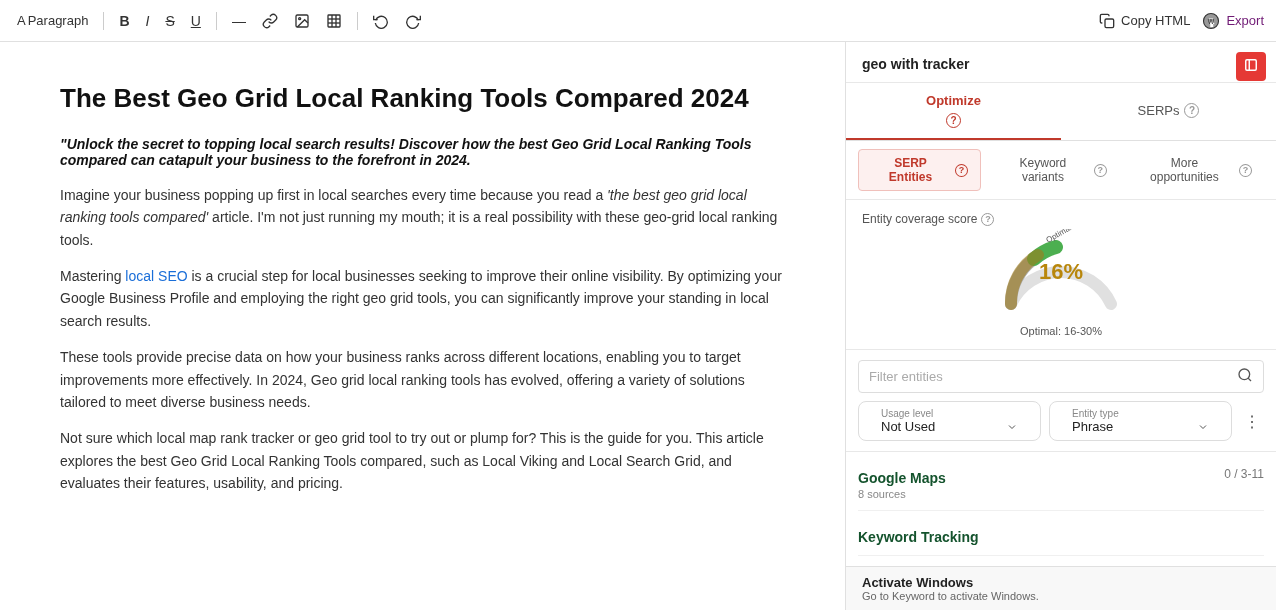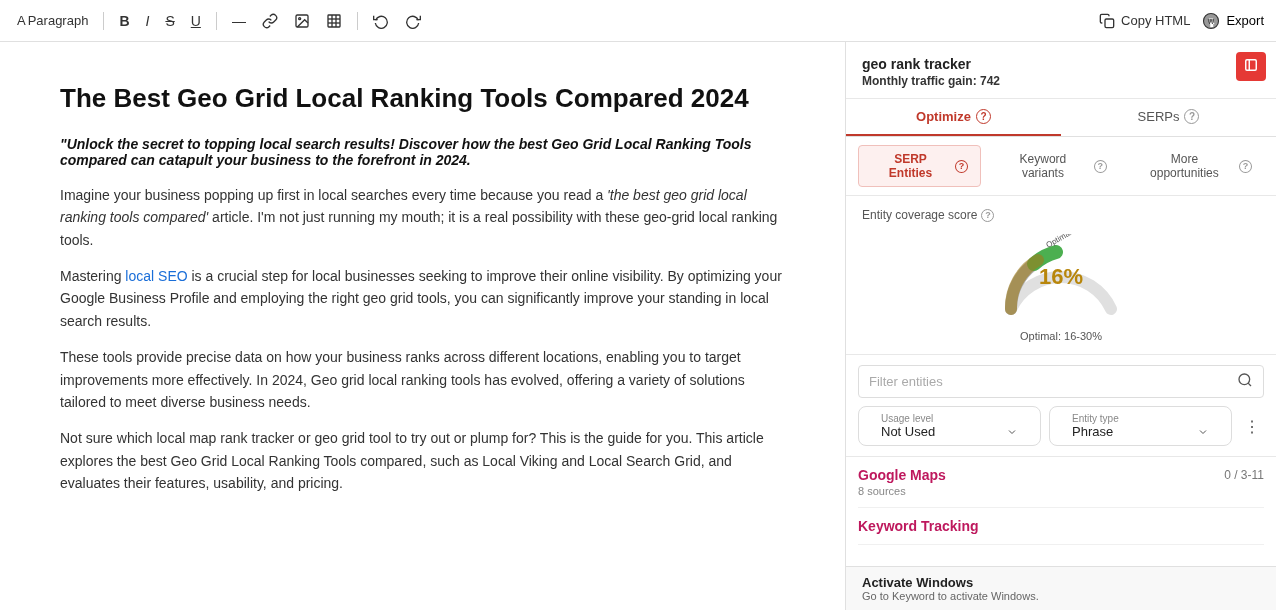--- a/index.html
+++ b/index.html
@@ -55,21 +55,21 @@
       padding-left: 32px;
     }
     .export-btn {
       display: flex;
       align-items: center;
       gap: 6px;
       background: none;
       border: none;
       cursor: pointer;
       font-size: 13px;
-      color: #000000;
+      color: #701a75;
     }
 
     
     .main-layout {
       display: flex;
       flex: 1;
       overflow: hidden;
     }
 
     
@@ -152,20 +152,21 @@
       display: flex;
       align-items: center;
       justify-content: center;
       gap: 5px;
       border-bottom: 2px solid transparent;
     }
     .tab-btn.active {
       color: #c0392b;
       border-bottom: 2px solid #c0392b;
       font-weight: 600;
+      flex-direction: column;
     }
 
     
     .sidebar-subtabs {
       display: flex;
       align-items: center;
       padding: 8px 12px;
       border-bottom: 1px solid #e8e8e8;
       gap: 4px;
     }
@@ -192,21 +193,21 @@
     .coverage-section {
       padding: 12px 16px;
       border-bottom: 1px solid #e8e8e8;
     }
     .coverage-label {
       font-size: 12px;
       color: #555;
       display: flex;
       align-items: center;
       gap: 4px;
-      margin-bottom: 12px;
+      margin-bottom: 3px;
     }
     .coverage-chart-area {
       display: flex;
       flex-direction: column;
       align-items: center;
     }
 
     
     .filter-area {
       padding: 10px 12px;
@@ -281,21 +282,22 @@
       border-bottom: 1px solid #f0f0f0;
     }
     .entity-item-top {
       display: flex;
       align-items: center;
       justify-content: space-between;
     }
     .entity-name {
       font-size: 14px;
       font-weight: 600;
-      color: #be185d;
+      color: #14532d;
+      margin-top: 8px;
     }
     .entity-count {
       font-size: 12px;
       color: #777;
     }
     .entity-sources {
       font-size: 11px;
       color: #888;
       margin-top: 2px;
     }
@@ -444,25 +446,21 @@
   <div class="sidebar">
 
     <button class="sidebar-toggle">
       <svg width="14" height="14" viewBox="0 0 24 24" fill="none" stroke="#fff" stroke-width="2.5">
           <rect x="3" y="3" width="18" height="18" rx="2"></rect>
           <line x1="9" y1="3" x2="9" y2="21"></line>
         </svg>
     </button>
 
     <div class="sidebar-header">
-      <div class="sidebar-keyword">geo rank tracker</div>
-      <div class="sidebar-traffic">
-        <span>Monthly traffic gain:</span>
-        <span>742</span>
-      </div>
+      <div class="sidebar-keyword">geo with tracker</div>
     </div>
 
     <div class="sidebar-tabs">
       <button class="tab-btn active">
         <span>Optimize</span>
         <span class="info-icon">?</span>
       </button>
       <button class="tab-btn">
         <span>SERPs</span>
         <span class="info-icon info-icon-gray">?</span>

